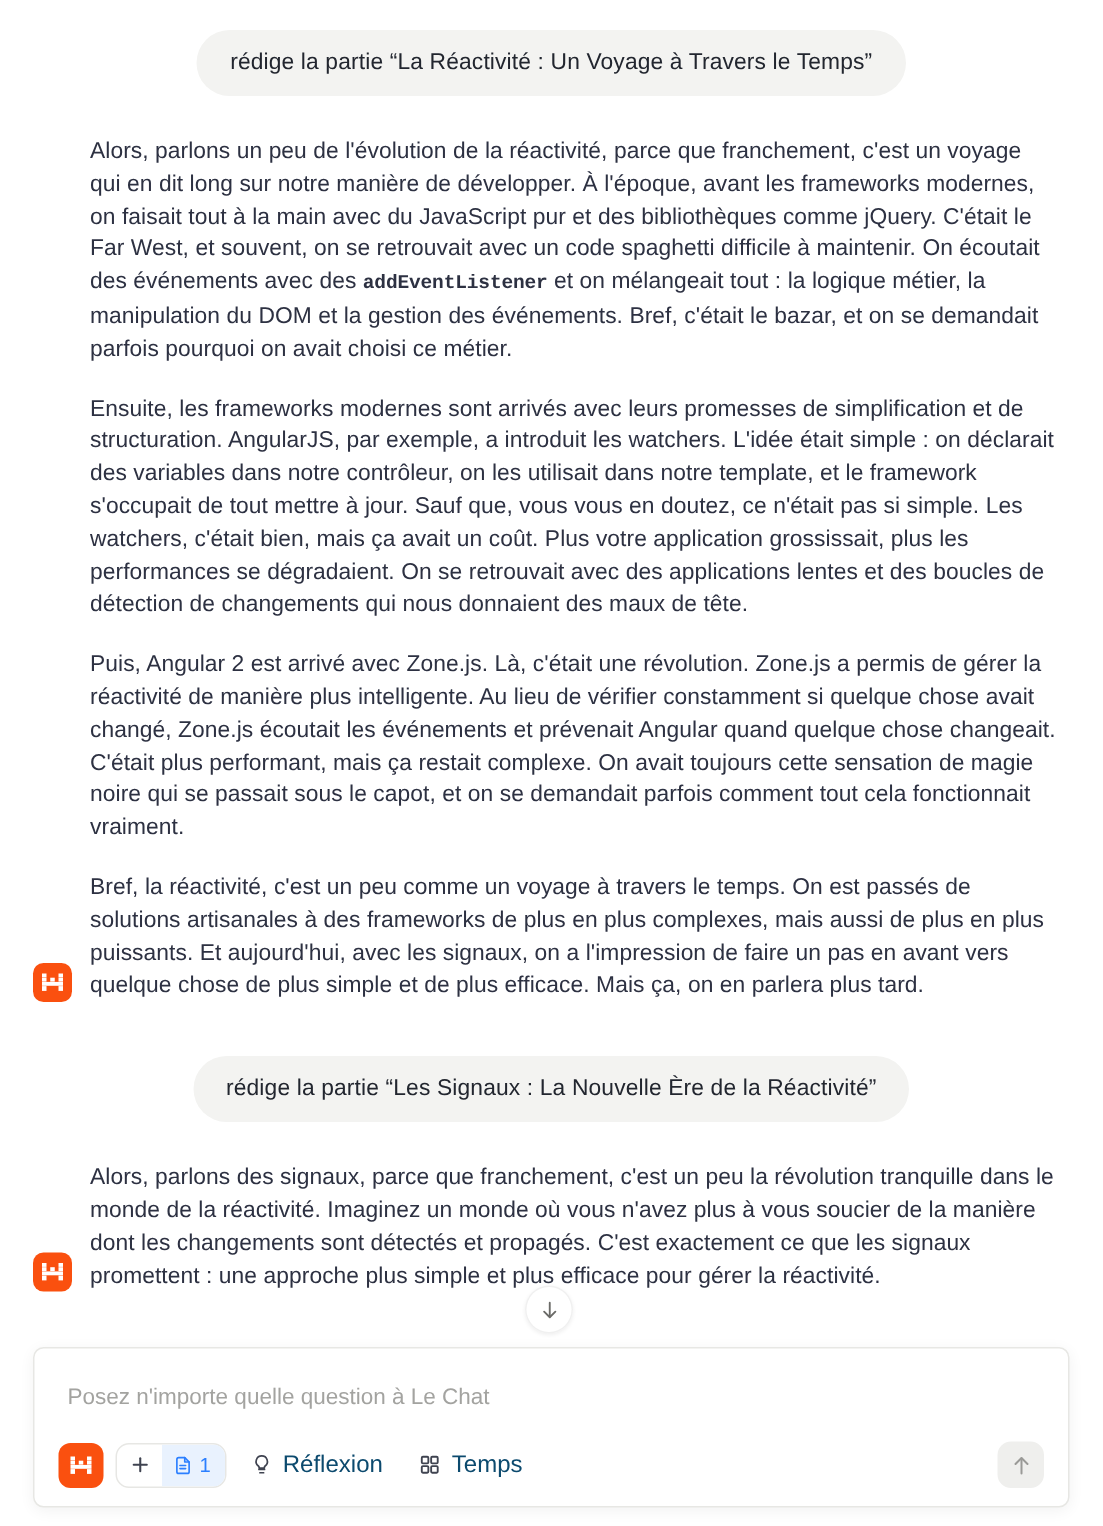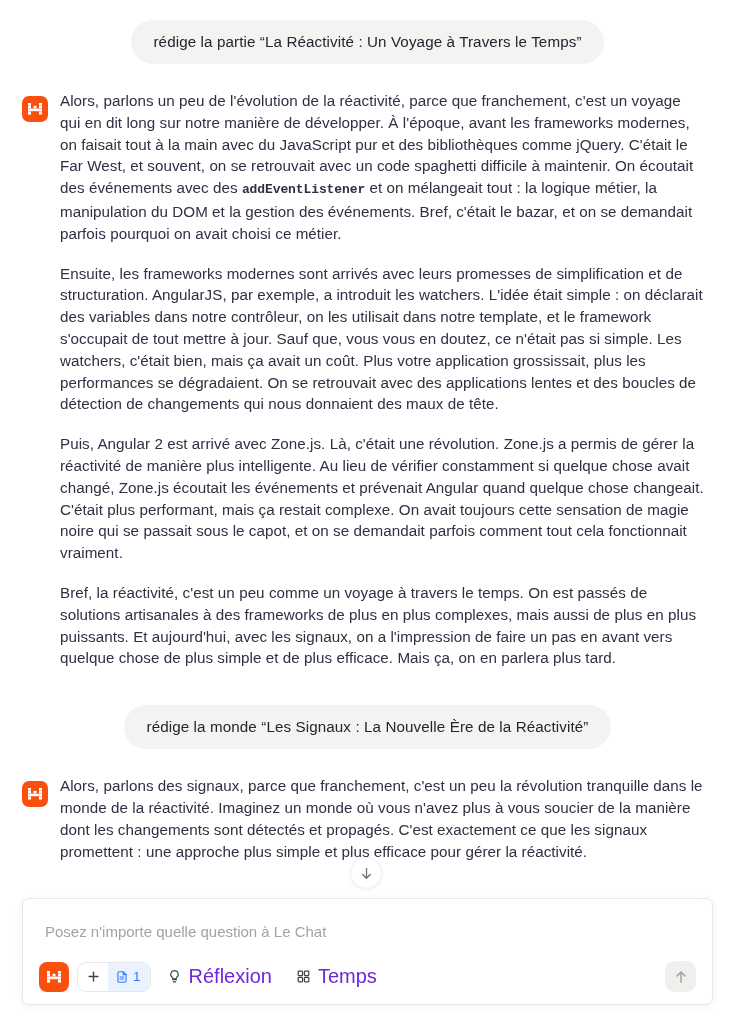--- a/index.html
+++ b/index.html
@@ -48,21 +48,21 @@
     line-height: 22px;
     color: #22262f;
     max-width: 560px;
     text-align: left;
     letter-spacing: .1px;
   }
 
   
   .assistant-row {
     display: flex;
-    align-items: flex-start;
+    align-items: flex-end;
     padding: 26px 30px 0 22px;
   }
 
   .avatar {
     flex: 0 0 auto;
     width: 26px;
     height: 26px;
     border-radius: 7px;
     background: #fa500f;
     margin-top: 6px;
@@ -189,22 +189,22 @@
   }
 
   .tool-btn {
     display: flex;
     align-items: center;
     gap: 7px;
     height: 30px;
     padding: 0 8px;
     border-radius: 8px;
     cursor: pointer;
-    color: #6d28d9;
-    font-size: 20px;
+    color: #0c4a6e;
+    font-size: 16px;
     flex: 0 0 auto;
   }
 
   .spacer { flex: 1 1 auto; }
 
   .send-btn {
     width: 31px;
     height: 31px;
     border-radius: 9px;
     background: #efefed;
@@ -252,21 +252,21 @@
           <p>Ensuite, les frameworks modernes sont arrivés avec leurs promesses de simplification et de structuration. AngularJS, par exemple, a introduit les watchers. L'idée était simple : on déclarait des variables dans notre contrôleur, on les utilisait dans notre template, et le framework s'occupait de tout mettre à jour. Sauf que, vous vous en doutez, ce n'était pas si simple. Les watchers, c'était bien, mais ça avait un coût. Plus votre application grossissait, plus les performances se dégradaient. On se retrouvait avec des applications lentes et des boucles de détection de changements qui nous donnaient des maux de tête.</p>
           <p>Puis, Angular 2 est arrivé avec Zone.js. Là, c'était une révolution. Zone.js a permis de gérer la réactivité de manière plus intelligente. Au lieu de vérifier constamment si quelque chose avait changé, Zone.js écoutait les événements et prévenait Angular quand quelque chose changeait. C'était plus performant, mais ça restait complexe. On avait toujours cette sensation de magie noire qui se passait sous le capot, et on se demandait parfois comment tout cela fonctionnait vraiment.</p>
           <p>Bref, la réactivité, c'est un peu comme un voyage à travers le temps. On est passés de solutions artisanales à des frameworks de plus en plus complexes, mais aussi de plus en plus puissants. Et aujourd'hui, avec les signaux, on a l'impression de faire un pas en avant vers quelque chose de plus simple et de plus efficace. Mais ça, on en parlera plus tard.</p>
         </div>
       </div>
     </div>
 
     <div class="turn" style="margin-top:30px;">
 
       <div class="user-row">
-        <div class="user-bubble">rédige la monde “Les Signaux : La Nouvelle Ère de la Réactivité”</div>
+        <div class="user-bubble">rédige la partie “Les Signaux : La Nouvelle Ère de la Réactivité”</div>
       </div>
 
       <div class="assistant-row">
         <div class="avatar">
           <svg class="icon" width="16" height="16" viewBox="0 0 16 16" aria-hidden="true">
             <g fill="#ffffff">
               <rect x="1" y="2" width="3" height="2.6"></rect>
               <rect x="12" y="2" width="3" height="2.6"></rect>
               <rect x="1" y="4.8" width="3" height="2.6"></rect>
               <rect x="6.5" y="4.8" width="3" height="2.6"></rect>

